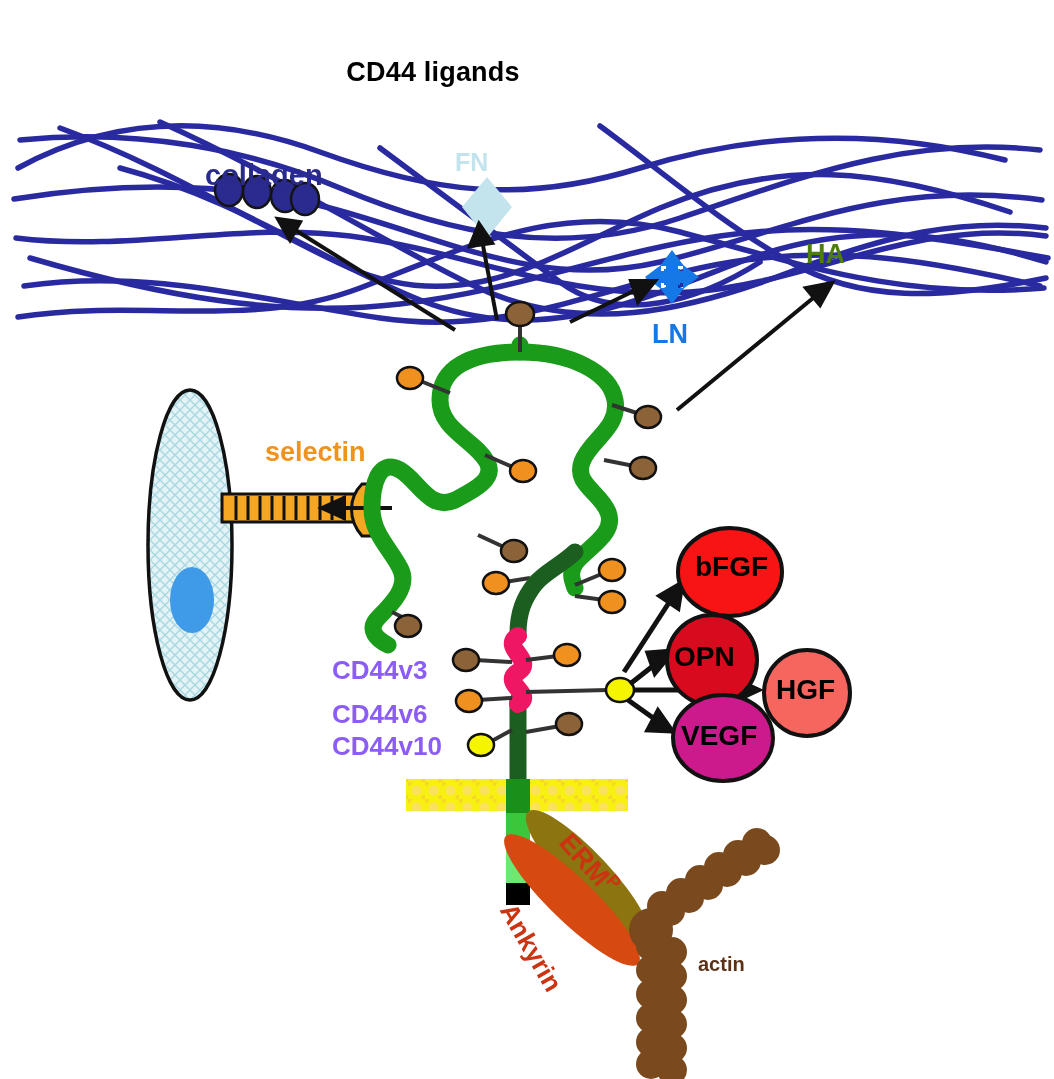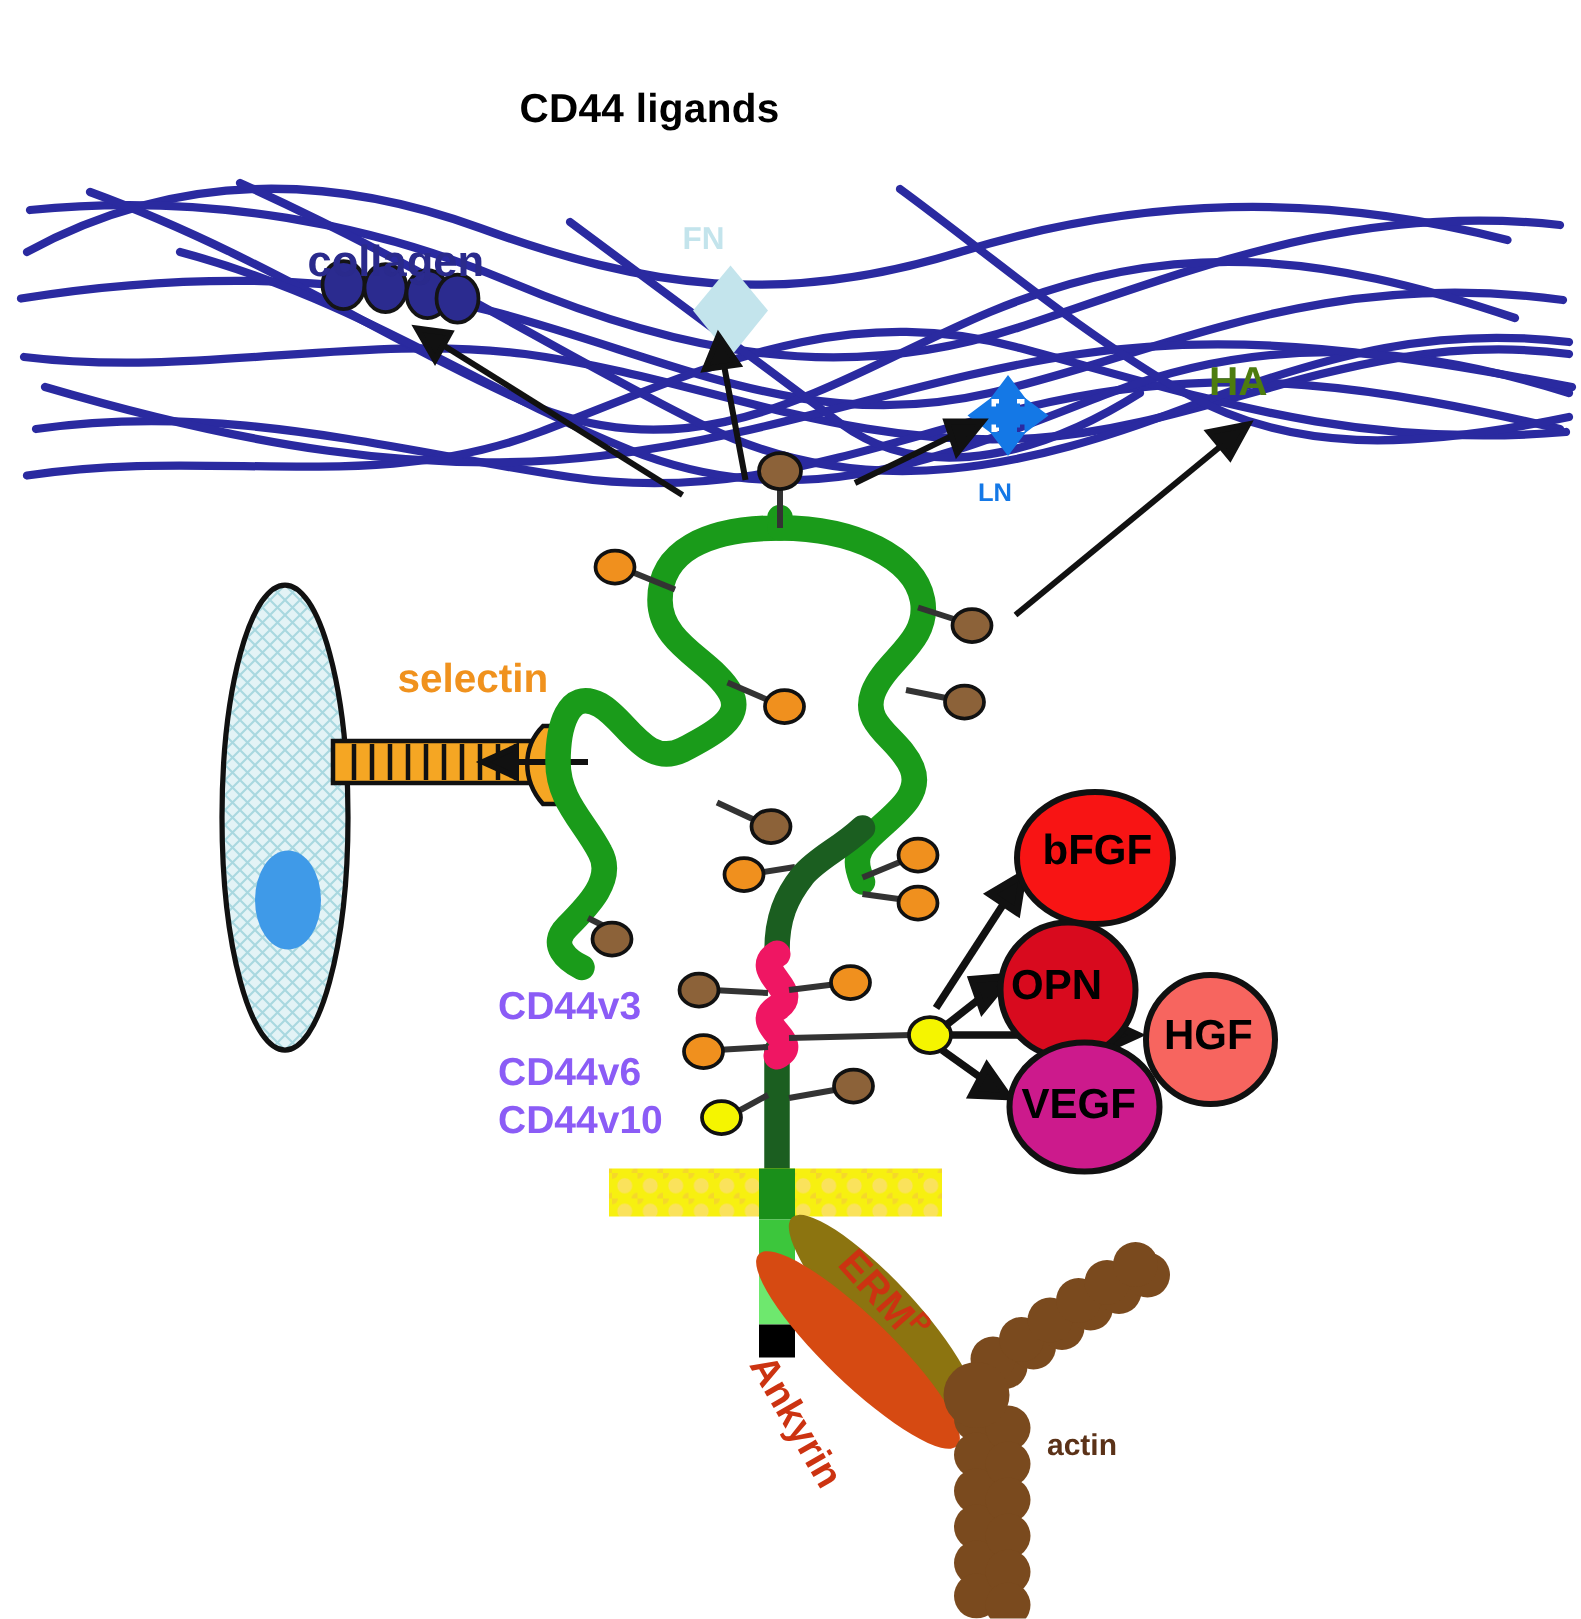--- a/index.html
+++ b/index.html
@@ -3,22 +3,22 @@
 <meta charset="utf-8">
 <style>
   html,body{margin:0;padding:0;background:#ffffff;}
   body{width:1054px;height:1079px;overflow:hidden;
        font-family:"Liberation Sans","DejaVu Sans",sans-serif;}
   #stage{position:relative;width:1054px;height:1079px;background:#fff;}
   #stage svg{position:absolute;left:0;top:0;}
   .lbl{position:absolute;font-weight:bold;white-space:nowrap;}
   #title{left:0;top:57px;width:866px;text-align:center;font-size:27px;color:#000;letter-spacing:.2px;}
   #collagen-label{left:205px;top:115px;font-size:29px;color:#2a2a8c;margin-top:44px;}
-  #fn-label{left:455px;top:148px;font-size:21px;color:#c3e4ec;}
-  #ln-label{left:652px;top:319px;font-size:17px;color:#1478e6;}
+  #fn-label{left:455px;top:148px;font-size:25px;color:#c3e4ec;}
+  #ln-label{left:652px;top:319px;font-size:27px;color:#1478e6;}
   #ha-label{left:806px;top:239px;font-size:27px;color:#4d7c0f;}
   #selectin-label{left:230px;top:437px;font-size:27px;color:#f0921e;margin-left:35px;}
   #actin-label{left:698px;top:953px;font-size:20px;color:#5b3218;}
   .v-label{font-size:26px;color:#8b5cf6;}
   #cd44v3{left:332px;top:655px;}
   #cd44v6{left:332px;top:699px;}
   #cd44v10{left:332px;top:731px;}
   .gf-label{position:absolute;font-weight:bold;color:#000;white-space:nowrap;}
   #lbl-bfgf{left:695px;top:551px;font-size:28px;}
   #lbl-opn{left:674px;top:641px;font-size:28px;}

